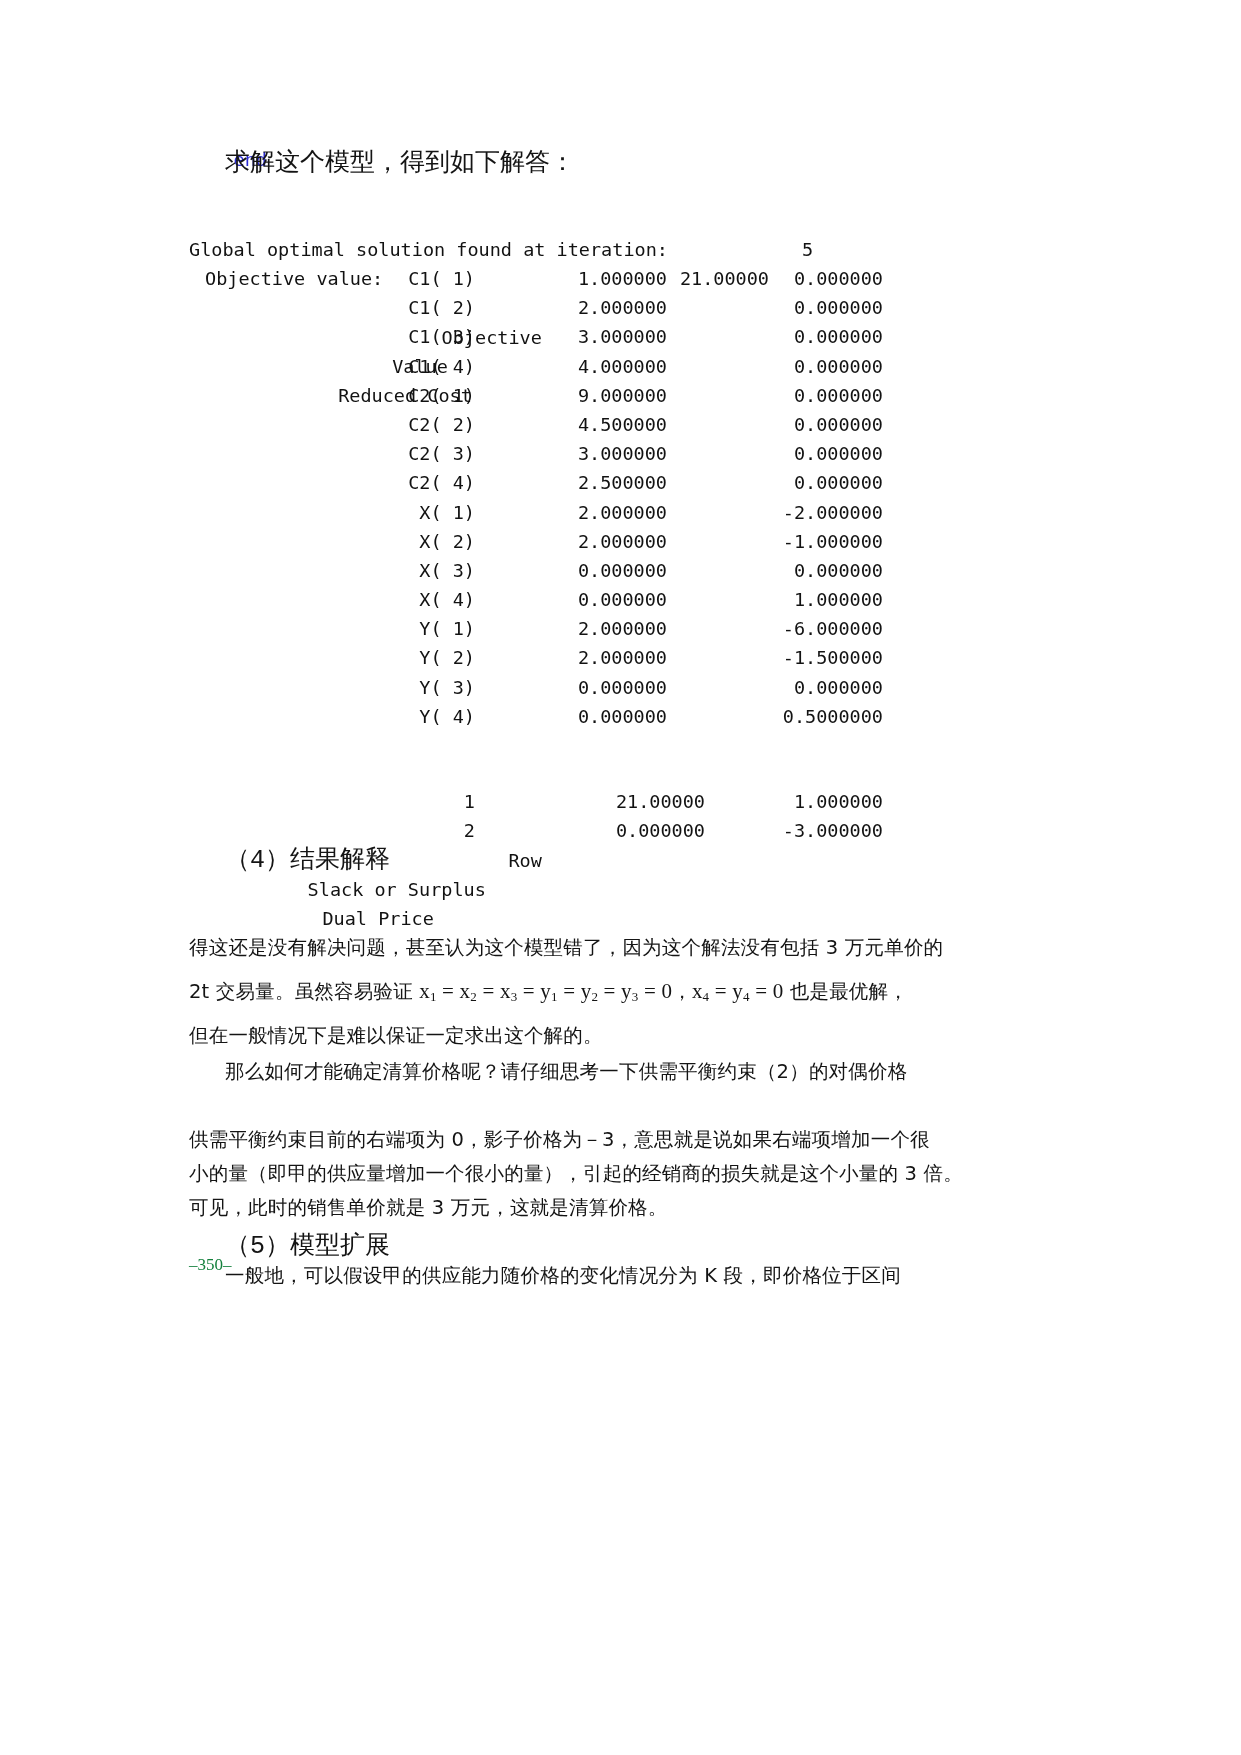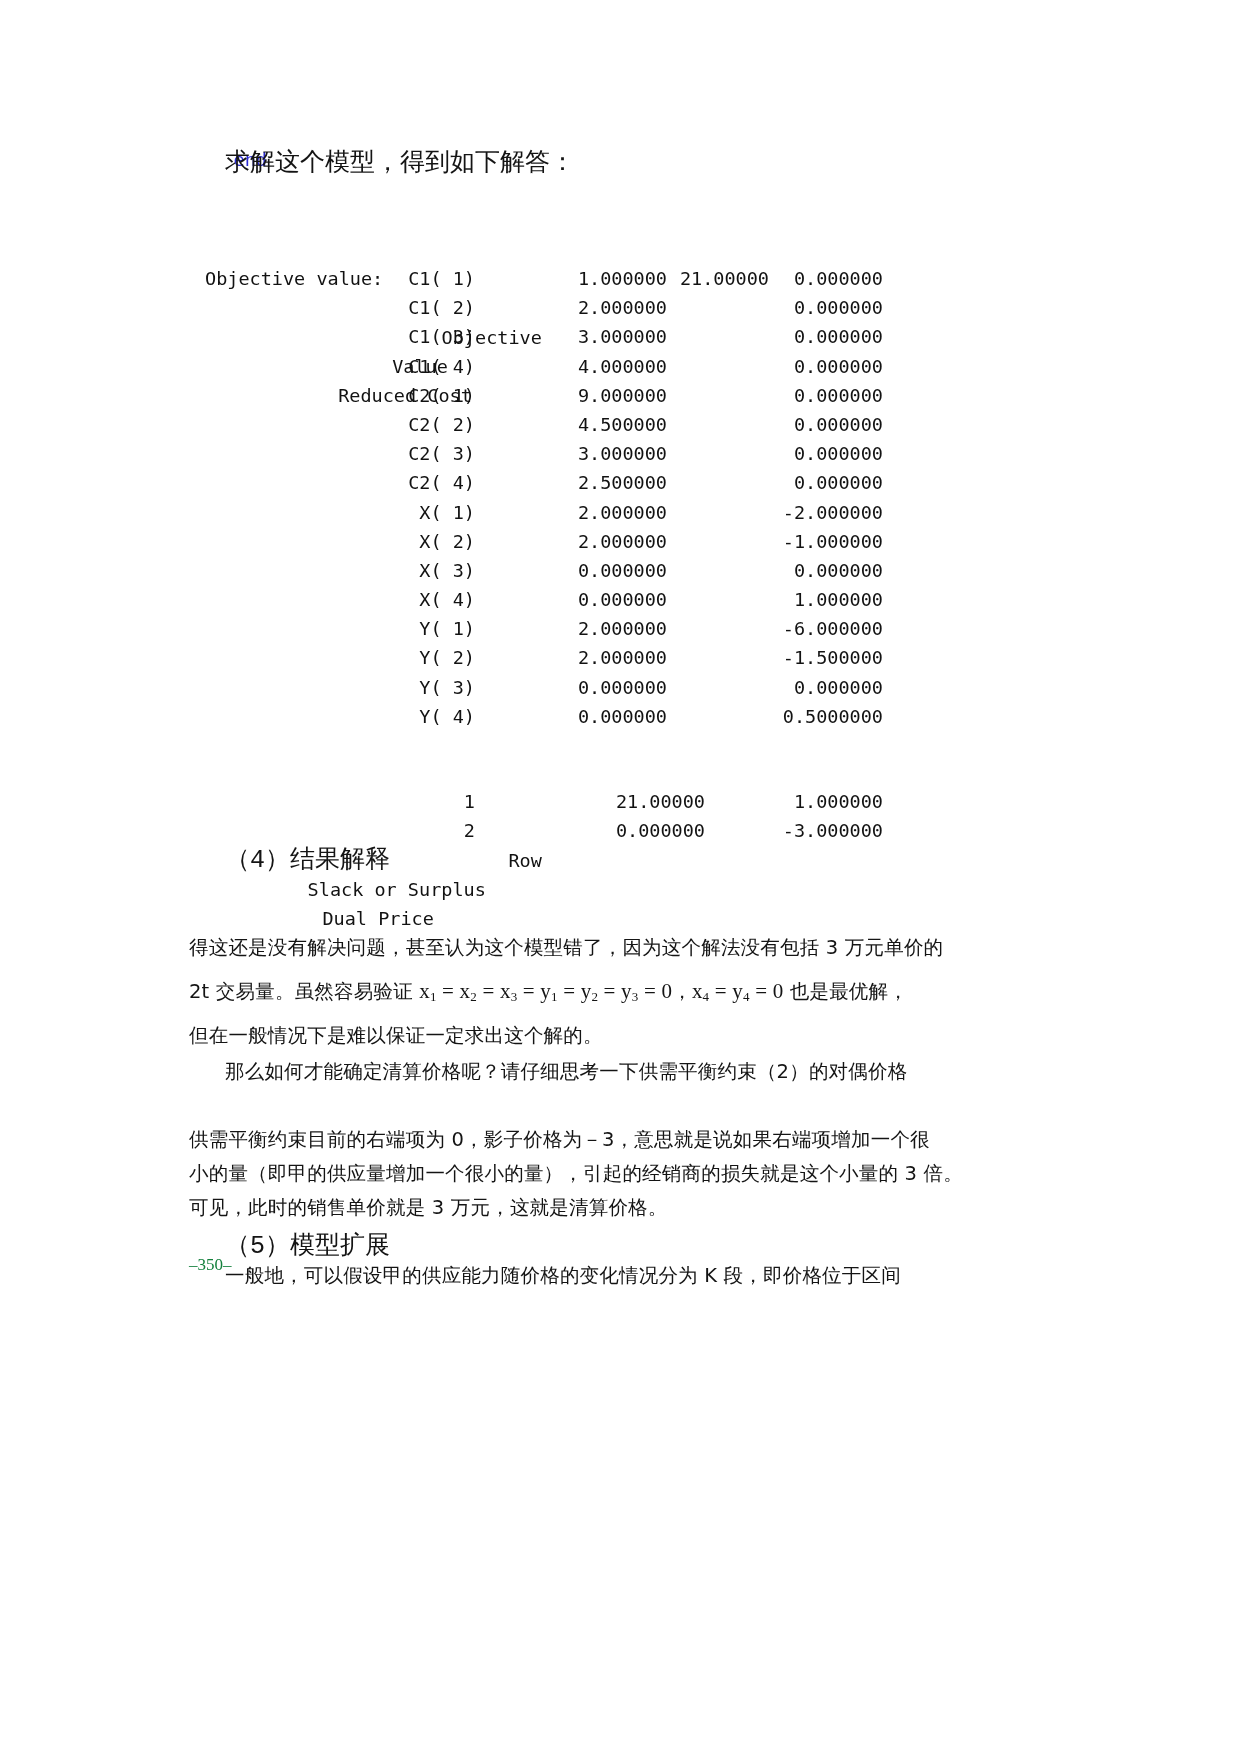--- a/index.html
+++ b/index.html
@@ -99,20 +99,23 @@
 <body>
 
 <div class="page">
 
   <div class="code-block" style="top:104px;">
     <span class="code-end">end</span>
   </div>
 
   <div class="cn-head" style="left:204px; top:133px;">求解这个模型，得到如下解答：</div>
 
+  <div class="rpt" style="top:165px;">
+    <span class="rpt-row"><span>Global optimal solution found at iteration:</span><span style="display:inline-block;width:134px;"></span><span>5</span></span>
+  </div>
 
   <div class="rpt" style="left:184px; top:194px;">
     <span class="rpt-row"><span style="display:inline-block;width:270px;text-align:left;">Objective value:</span><span style="display:inline-block;width:294px;text-align:right;">21.00000</span></span>
   </div>
 
   <div class="rpt" style="top:223px;">
     <span class="rpt-row">
       <span class="col-a">Objective</span>
       <span class="col-b">Value</span>
       <span class="col-c">Reduced Cost</span>

